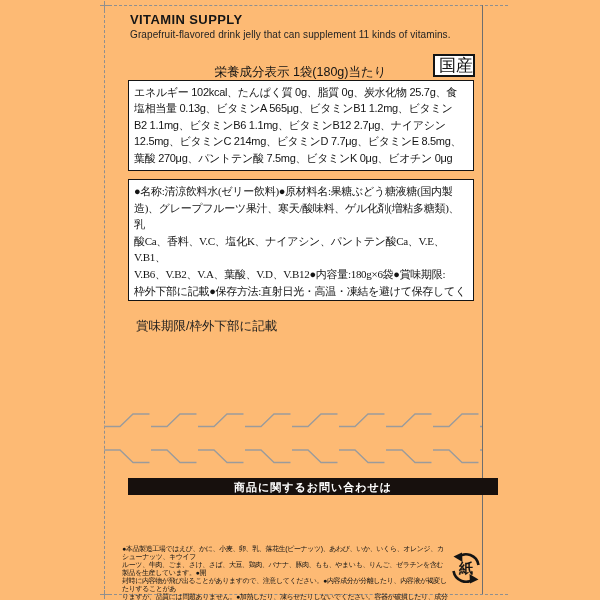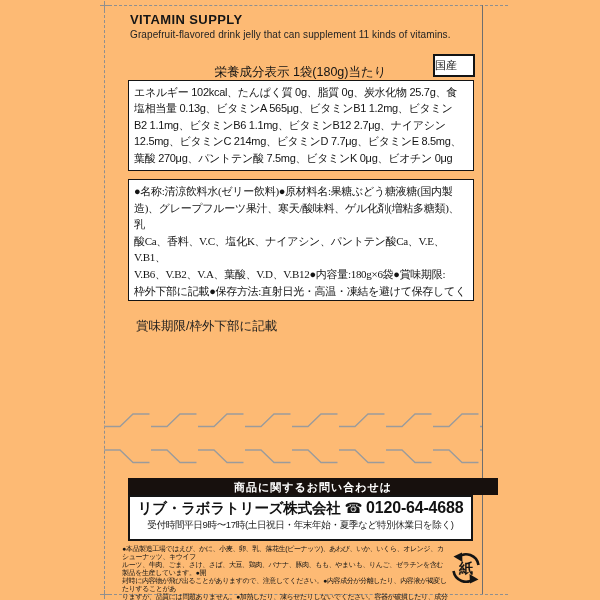--- a/index.html
+++ b/index.html
@@ -11,21 +11,21 @@
   .dash-v{width:0;border-left:1px dashed #8f8f8f;}
   .solid-v{width:0;border-left:1.5px solid #6e6e6e;}
   .tick-v{width:0;border-left:1px solid #8f8f8f;}
   .tick-h{height:0;border-top:1px solid #8f8f8f;}
   
   .title{left:130px;top:12px;font-size:13px;font-weight:bold;letter-spacing:.4px;color:#161616;}
   .subtitle{left:130px;top:29px;font-size:10px;color:#242424;letter-spacing:.1px;}
   
   .nutri-head{left:128px;top:58px;width:345px;text-align:center;font-size:12.5px;color:#141414;margin-top:6px;}
   .origin-badge{left:433px;top:54px;width:38px;height:19px;border:2px solid #141414;
-                font-size:11px;line-height:19px;text-align:left;color:#141414;background:#fff;}
+                font-size:17px;line-height:19px;text-align:right;color:#141414;background:#fff;}
   
   .txtbox{border:1.5px solid #141414;background:#fff;padding:3px 5px;font-size:11px;
           color:#141414;letter-spacing:-0.3px;overflow:hidden;}
   .nutri-box{left:128px;top:80px;width:334px;height:83px;line-height:16.4px;}
   .ingr-box{left:128px;top:179px;width:334px;height:114px;line-height:16.6px;font-family:Liberation Serif, serif;}
   .prelines{white-space:pre-line;}
   .expiry{left:136px;top:318px;font-size:12.5px;color:#1d1d1d;}
   
   .zig{left:104px;}
   
@@ -88,28 +88,20 @@
   <svg class="abs zig" style="top:447px;" width="378" height="19">
     <defs>
       <pattern id="zz2" width="47" height="19" patternUnits="userSpaceOnUse">
         <path d="M0,3 H16 L29,15.5 H45.5" fill="none" stroke="#9b9b9b" stroke-width="1.4"></path>
       </pattern>
     </defs>
     <rect width="378" height="19" fill="url(#zz2)"></rect>
   </svg>
 
   <div class="abs bar">商品に関するお問い合わせは</div>
-  <div class="abs contact-box">
-    <div class="company-line">
-      <span>リブ・ラボラトリーズ株式会社</span>
-      <span>☎</span>
-      <span class="phone-num">0120-64-4688</span>
-    </div>
-    <div class="hours">受付時間平日9時〜17時(土日祝日・年末年始・夏季など特別休業日を除く)</div>
-  </div>
 
   <div class="abs notes prelines">●本品製造工場ではえび、かに、小麦、卵、乳、落花生(ピーナッツ)、あわび、いか、いくら、オレンジ、カシューナッツ、キウイフ
 ルーツ、牛肉、ごま、さけ、さば、大豆、鶏肉、バナナ、豚肉、もも、やまいも、りんご、ゼラチンを含む製品を生産しています。●開
 封時に内容物が飛び出ることがありますので、注意してください。●内容成分が分離したり、内容液が褐変したりすることがあ
 りますが、品質には問題ありません。●加熱したり、凍らせたりしないでください。容器が破損したり、成分が分離・沈殿したり
 することがあります。●開封後はすぐに召し上がってください。●キャップを口に入れないでください。窒息の危険がありま
 す。●飲み終わった容器はくずかごへ捨ててください。●飲み口付近に中身のゼリーの色が透けて見えることがあります。</div>
 
   <svg class="abs recycle" width="32" height="34" viewBox="0 0 32 34">
     <path d="M28.5 14 A 12.5 13 0 0 0 8 6.5" fill="none" stroke="#141414" stroke-width="2.6"></path>

